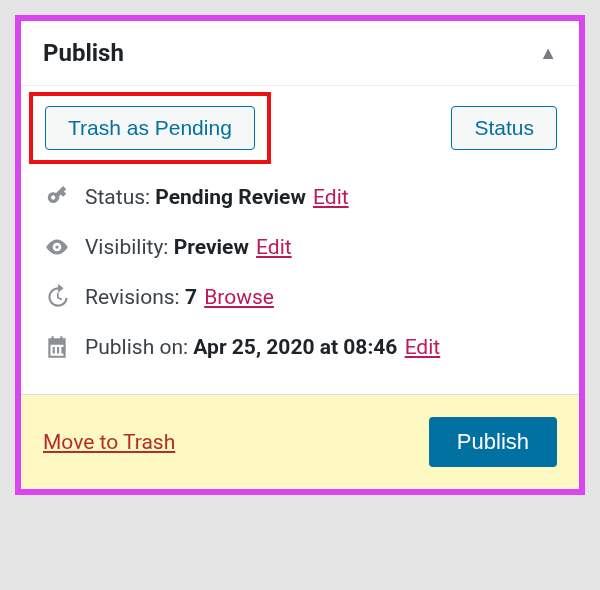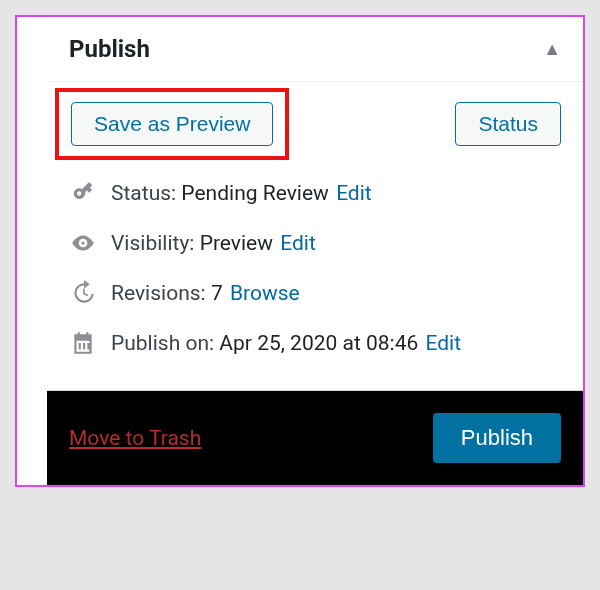--- a/index.html
+++ b/index.html
@@ -5,23 +5,22 @@
     * { box-sizing: border-box; margin: 0; padding: 0; }
     body {
       font-family: -apple-system, BlinkMacSystemFont, "Segoe UI", Roboto, sans-serif;
       background: #e5e5e5;
       padding: 15px;
       width: 600px;
       height: 590px;
     }
     .panel {
       background: #fff;
-      border: 2px solid #d946ef;
+      border: 6px solid #d946ef;
       width: 100%;
-      padding-left: 30px;
     }
     .panel-header {
       display: flex;
       justify-content: space-between;
       align-items: center;
       padding: 18px 22px;
       border-bottom: 1px solid #eee;
       cursor: pointer;
     }
     .panel-title {
@@ -68,29 +67,30 @@
     .info-icon {
       width: 28px;
       color: #8c8f94;
       flex-shrink: 0;
       display: flex;
       align-items: center;
       justify-content: center;
     }
     .info-icon svg { width: 26px; height: 26px; fill: #8c8f94; }
     .info-text { display: inline; }
-    .info-value { font-weight: 400; color: #1d2327; }
+    .info-value { font-weight: 700; color: #1d2327; }
     .link {
-      color: #0369a1;
+      color: #be185d;
+      text-decoration: underline;
       cursor: pointer;
       margin-left: 2px;
       text-align: right;
     }
     .panel-footer {
-      background: #000000;
+      background: #fef9c3;
       border-top: 1px solid #ddd;
       padding: 22px;
       display: flex;
       justify-content: space-between;
       align-items: center;
     }
     .trash-link {
       color: #b32d2e;
       text-decoration: underline;
       font-size: 21px;
@@ -111,21 +111,21 @@
 
 <div class="panel">
   <div class="panel-header">
     <span class="panel-title">Publish</span>
     <span class="collapse-icon">▲</span>
   </div>
 
   <div class="panel-body">
     <div class="actions-row">
       <div class="highlight-box">
-        <button class="btn-secondary">Save as Preview</button>
+        <button class="btn-secondary">Trash as Pending</button>
       </div>
       <button class="btn-secondary">Status</button>
     </div>
 
     <div class="info-row">
       <span class="info-icon">
         <svg viewBox="0 0 24 24">
             <path d="M7 14a5 5 0 1 1 4.9-6H21v4h-3v3h-4v-3h-2.1A5 5 0 0 1 7 14zm0-3a2 2 0 1 0 0-4 2 2 0 0 0 0 4z" transform="rotate(-45 12 9)"></path>
           </svg>
       </span>

